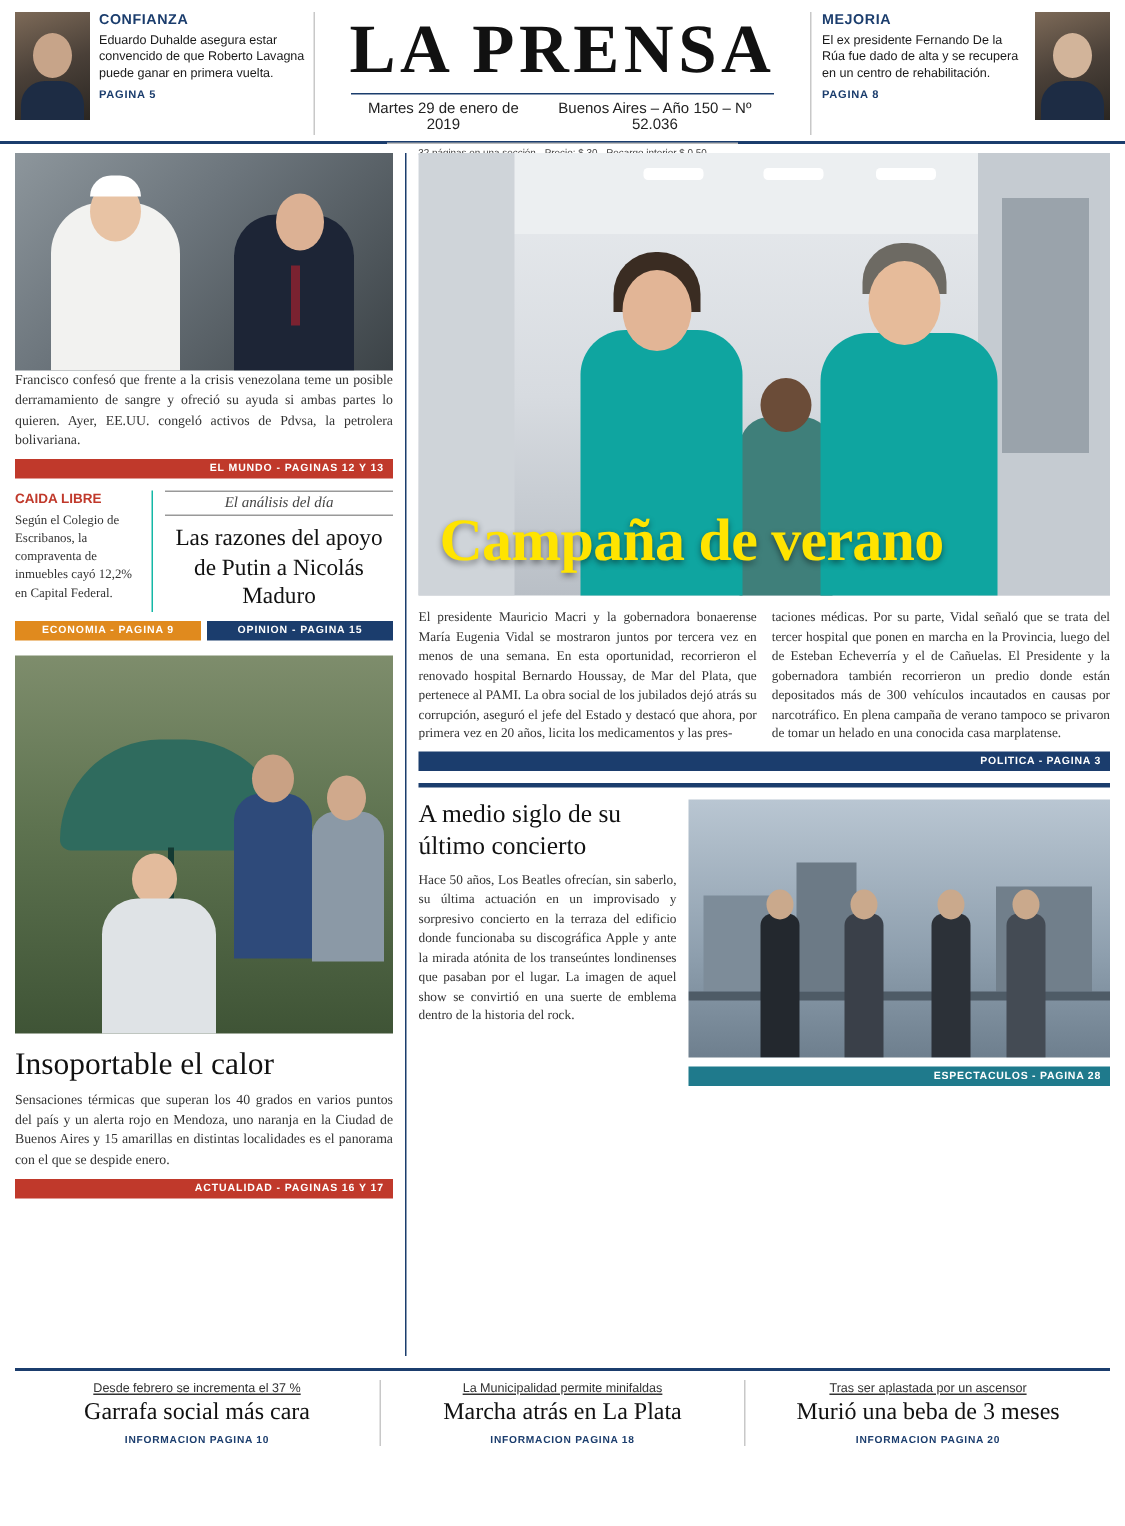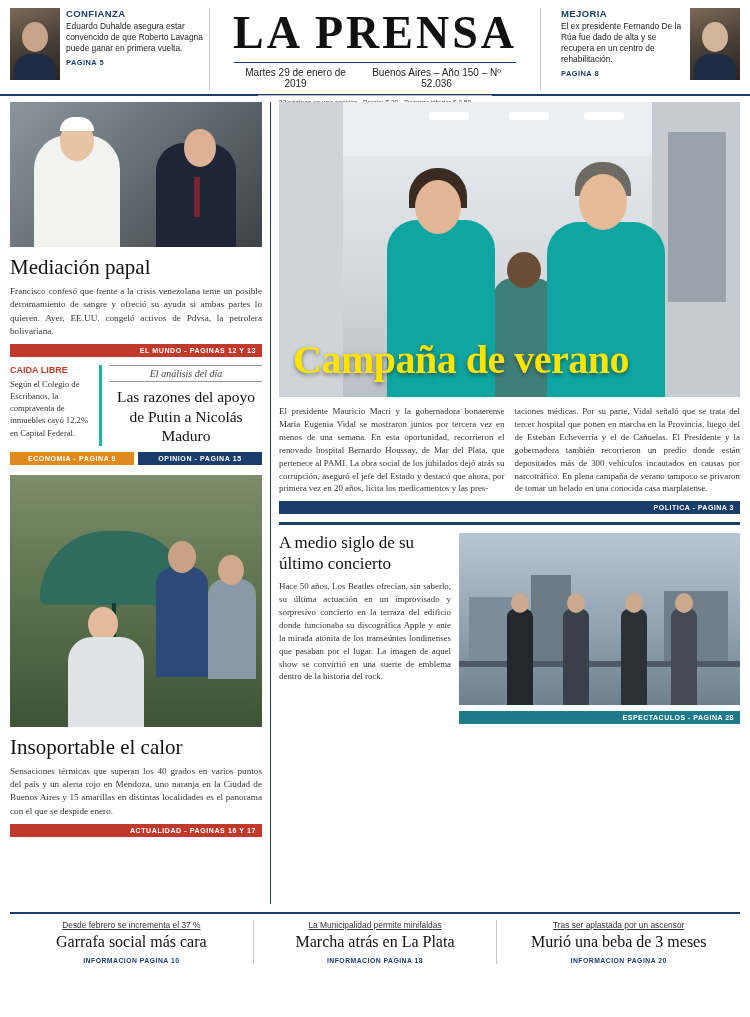--- a/index.html
+++ b/index.html
@@ -22,21 +22,21 @@
     border-bottom: 2px solid #1b3d6d;
     padding: 8px 10px 4px 10px;
   }
   .top-left, .top-right {
     width: 200px;
     display: flex;
     gap: 6px;
     font-family: "Liberation Sans", sans-serif;
   }
   .top-left { padding-right: 6px; border-right: 1px solid #c8c8c8; }
-  .top-right { padding-left: 20px; border-left: 1px solid #c8c8c8; }
+  .top-right { padding-left: 7px; border-left: 1px solid #c8c8c8; }
   .top-photo {
     width: 50px; height: 72px;
     flex: 0 0 50px;
     background: linear-gradient(160deg,#7d6a58 0%, #4a4038 50%, #2a2622 100%);
     position: relative; overflow: hidden;
   }
   .top-photo::after {
     content: ""; position: absolute;
     left: 12px; top: 14px; width: 26px; height: 30px;
     border-radius: 50%;
@@ -168,21 +168,21 @@
     font-weight: bold;
     letter-spacing: .6px;
     text-align: right;
     padding: 3px 6px;
   }
   .tagbar.orange { background: #e08a1e; text-align: left; }
   .tagbar.blue   { background: #1b3d6d; text-align: left; }
 
   
   .subrow { display: flex; margin-top: 8px; gap: 8px; }
-  .sub-left { width: 92px; border-right: 3px solid #14b8a6; padding-right: 6px; }
+  .sub-left { width: 92px; border-right: 1px solid #14b8a6; padding-right: 6px; }
   .sub-right { flex: 1; }
   .sub-kicker {
     color: #c0392b; font-family: "Liberation Sans", sans-serif;
     font-weight: bold; font-size: 9px; margin-bottom: 3px;
   }
   .sub-body { font-size: 8.6px; line-height: 1.4; color: #333; }
   .analysis-head {
     text-align: center;
     font-style: italic;
     font-size: 10px;
@@ -411,21 +411,20 @@
 
       <div class="photo pope-photo">
         <div class="figA"></div>
           <div class="headA"></div>
           <div class="capA"></div>
         <div class="figB"></div>
           <div class="headB"></div>
           <div class="tieB"></div>
       </div>
 
-      <h2 class="art-title">Mediación papal</h2>
       <div class="art-body">Francisco confesó que frente a la crisis venezolana teme un posible derramamiento de sangre y ofreció su ayuda si ambas partes lo quieren. Ayer, EE.UU. congeló activos de Pdvsa, la petrolera bolivariana.</div>
       <div class="tagbar">EL MUNDO - PAGINAS 12 Y 13</div>
 
       <div class="subrow">
         <div class="sub-left">
           <div class="sub-kicker">CAIDA LIBRE</div>
           <div class="sub-body">Según el Colegio de Escribanos, la compraventa de inmuebles cayó 12,2% en Capital Federal.</div>
         </div>
         <div class="sub-right">
           <div class="analysis-head">El análisis del día</div>

